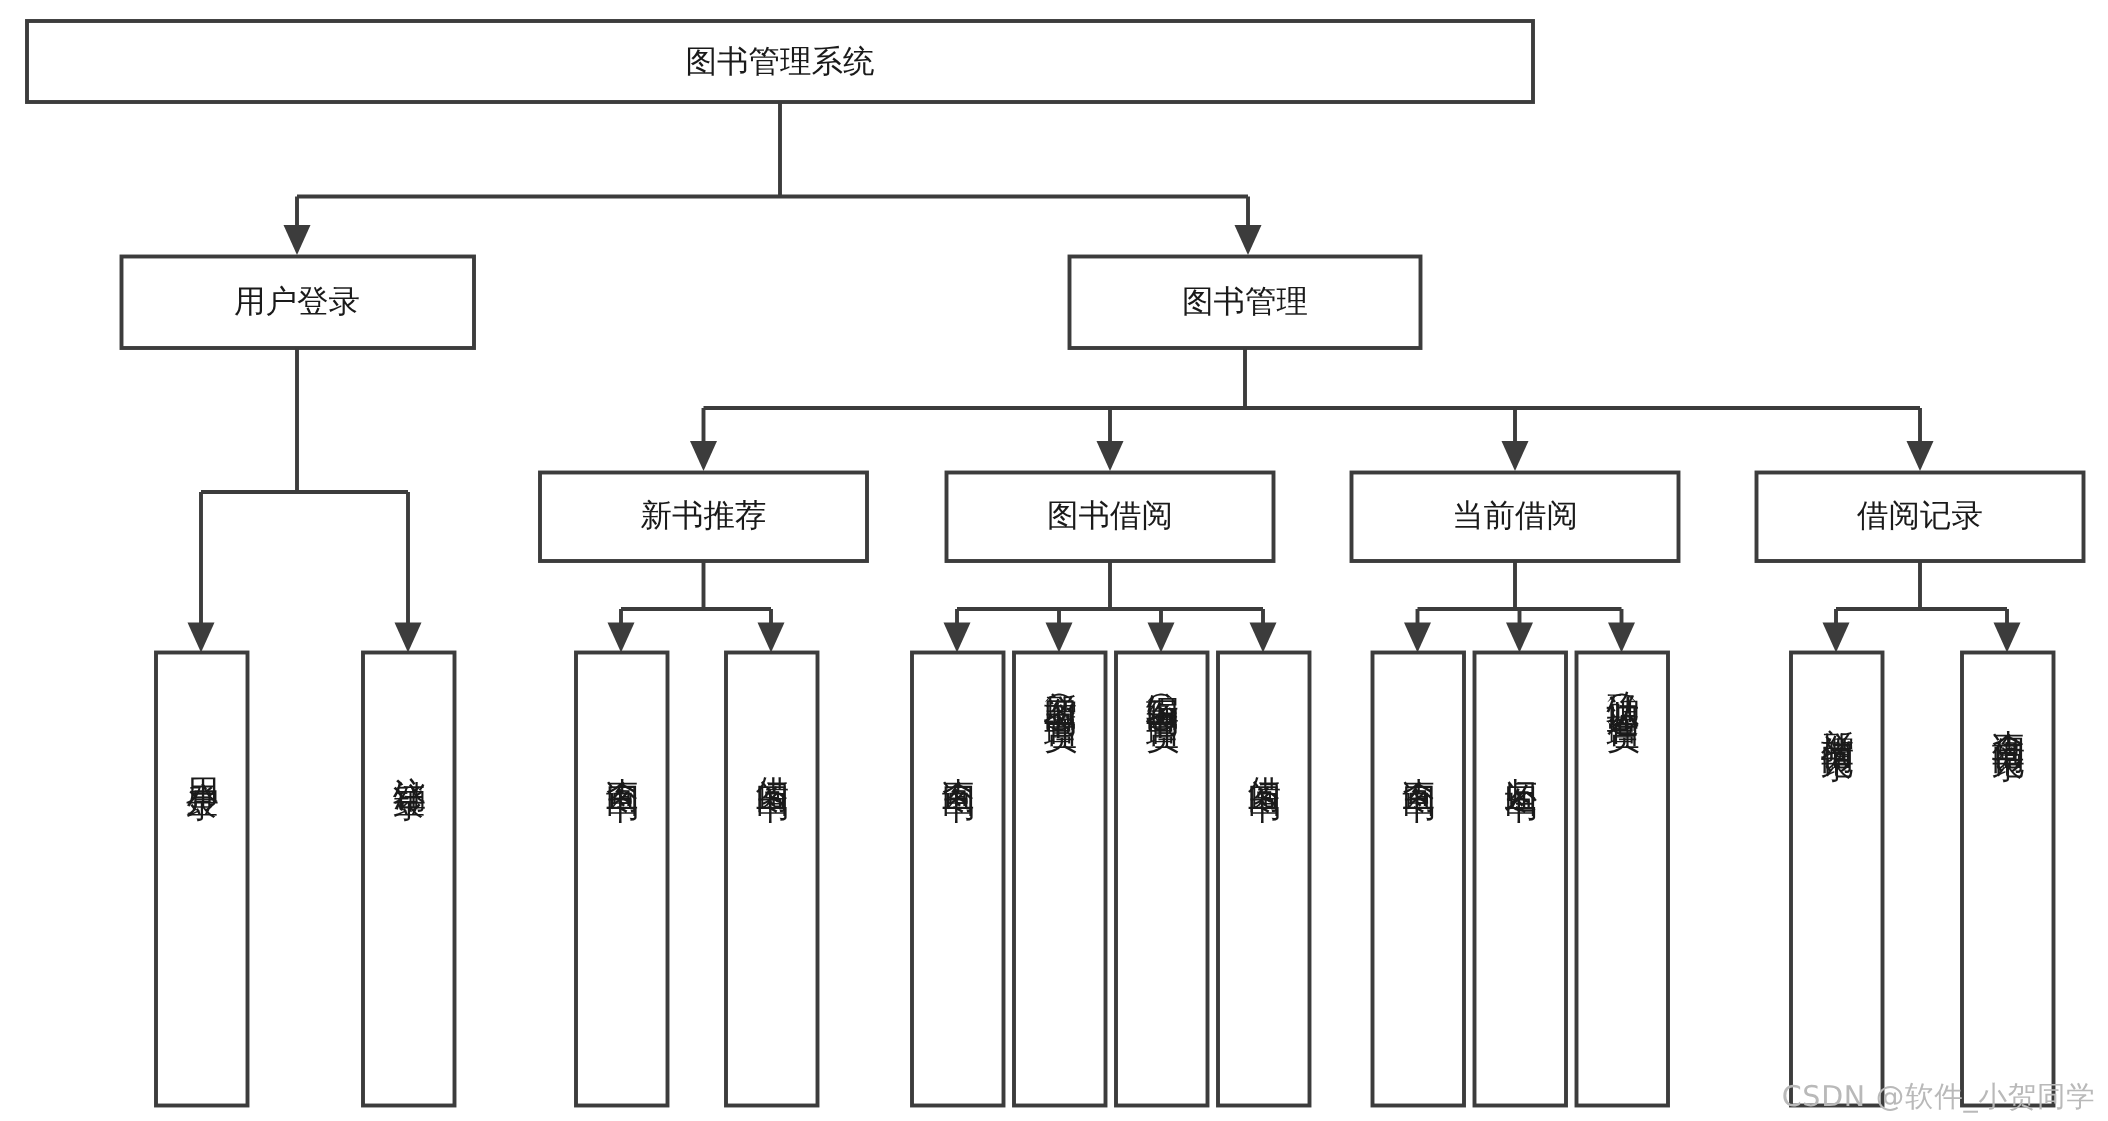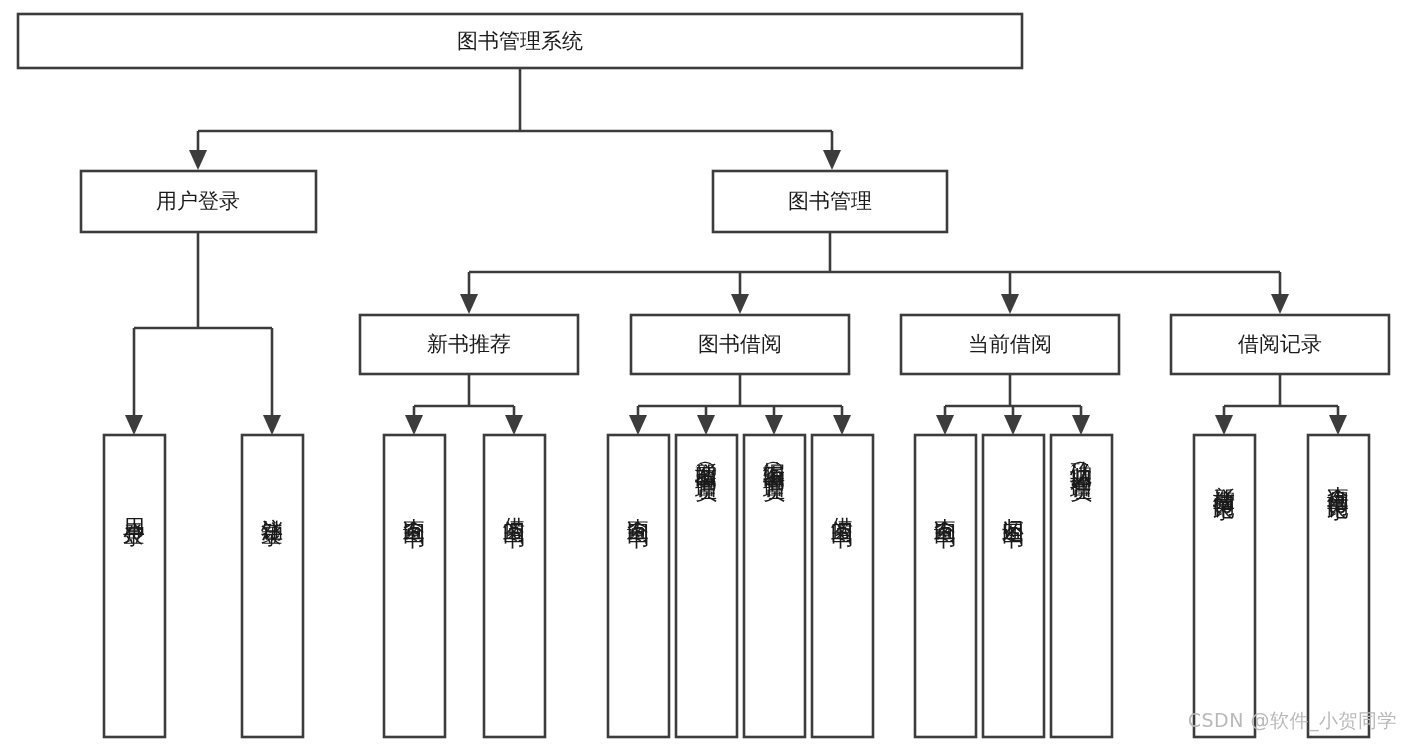--- a/index.html
+++ b/index.html
@@ -68,21 +68,21 @@
     font-family: "DejaVu Sans", "Liberation Sans", sans-serif;
     font-size: 22px;
     line-height: 1.05;
     letter-spacing: 3px;
     color: #1a1a1a;
     white-space: nowrap;
   }
   #watermark {
     position: absolute;
     right: 8px;
-    bottom: 12px;
+    bottom: 2px;
     font-family: "DejaVu Sans", "Liberation Sans", sans-serif;
     font-size: 19px;
     color: #b9b9b9;
     letter-spacing: 0.5px;
     user-select: none;
   }
 </style>
 </head>
 <body>
 

